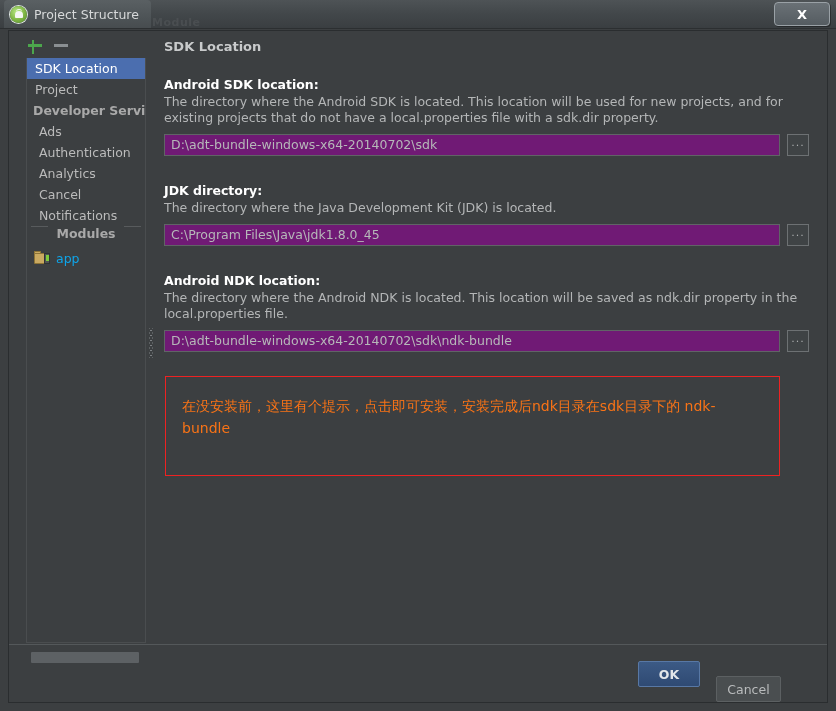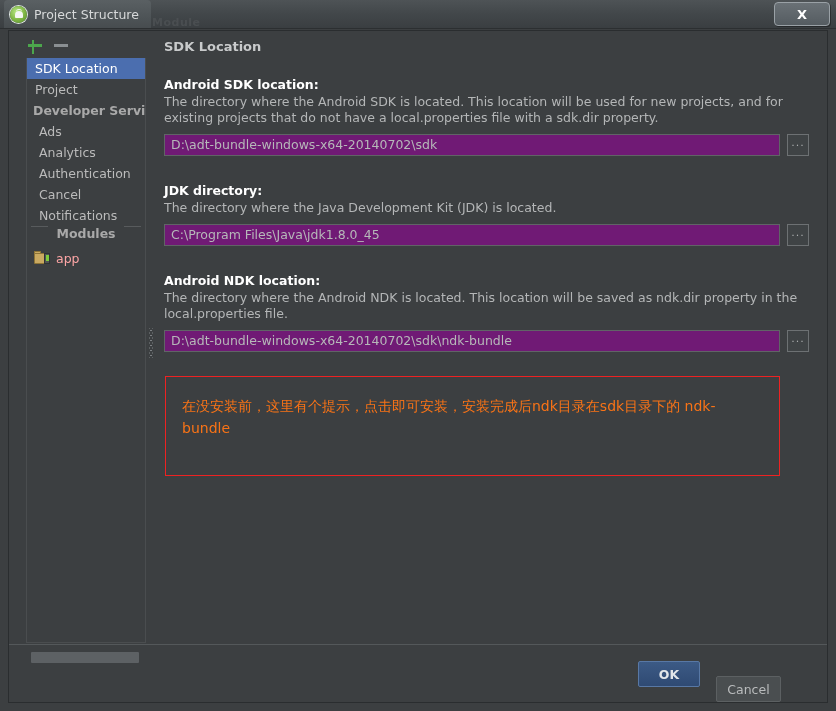--- a/index.html
+++ b/index.html
@@ -239,21 +239,21 @@
   }
   .module-icon .phone::after {
     content: "";
     position: absolute;
     left: 0.5px; top: 1px;
     width: 3px; height: 6px;
     background: #7ecb3c;
   }
   .module-label {
     font-size: 12.5px;
-    color: #fca5a5;
+    color: #0ea5e9;
   }
 
   .h-scrollbar {
     position: absolute;
     left: 22px;
     top: 621px;
     width: 108px;
     height: 11px;
     background: #5d6164;
     border-radius: 1px;
@@ -428,22 +428,22 @@
       <div class="pane-toolbar">
         <div class="tool-add"></div>
         <div class="tool-remove"></div>
       </div>
 
       <div class="tree">
         <div class="tree-item selected">SDK Location</div>
         <div class="tree-item">Project</div>
         <div class="tree-group">Developer Services</div>
         <div class="tree-item indent">Ads</div>
+        <div class="tree-item indent">Authentication</div>
         <div class="tree-item indent">Analytics</div>
-        <div class="tree-item indent">Authentication</div>
         <div class="tree-item indent">Cancel</div>
         <div class="tree-item indent">Notifications</div>
 
         <div class="tree-sep">
           <span class="line"></span>
           <span class="label">Modules</span>
           <span class="line"></span>
         </div>
 
         <div class="module-row">

